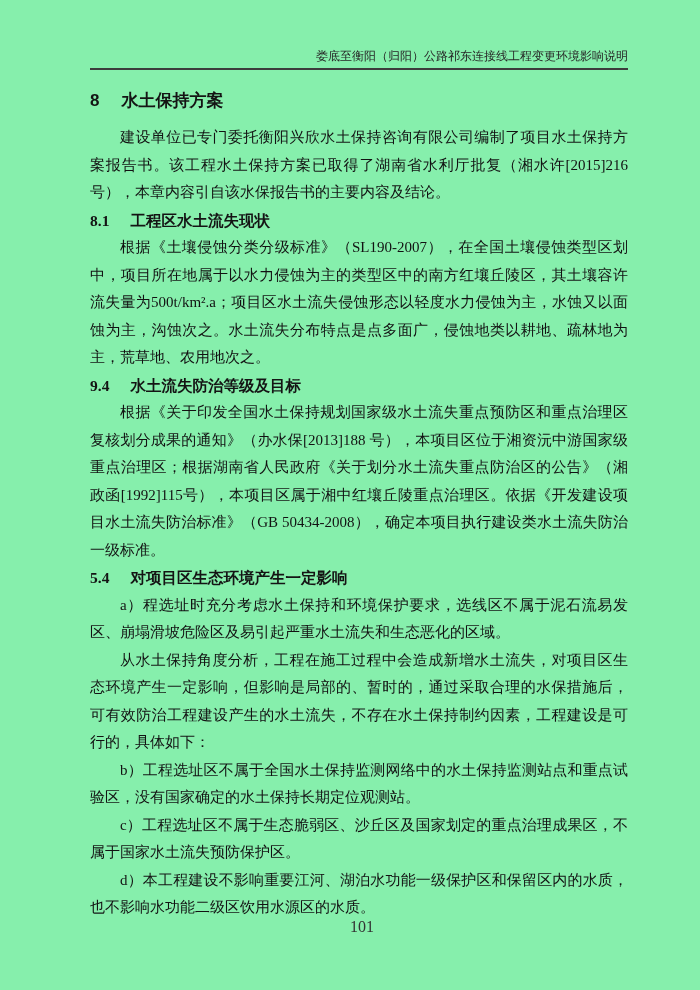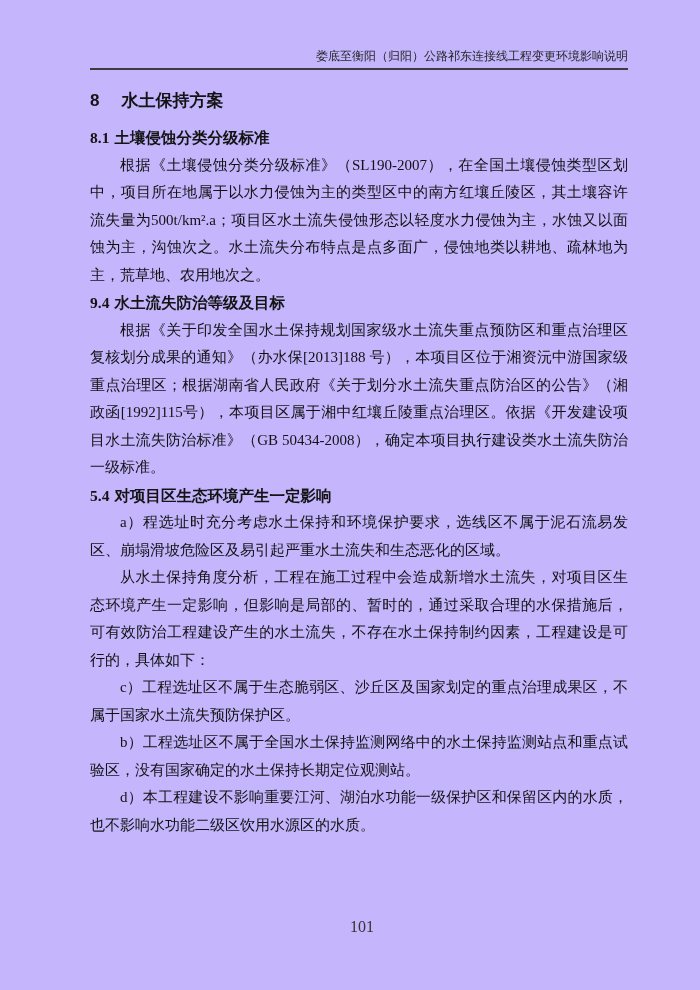--- a/index.html
+++ b/index.html
@@ -4,21 +4,21 @@
 <style>
   html, body {
     margin: 0;
     padding: 0;
     background: #ffffff;
   }
   .page {
     position: relative;
     width: 700px;
     height: 990px;
-    background: #c4b5fd;
+    background: #86efac;
     overflow: hidden;
     font-family: "Liberation Serif", "DejaVu Serif", serif;
     color: #1c1c1c;
   }
   .content {
     position: absolute;
     left: 90px;
     top: 48px;
     width: 538px;
   }
@@ -45,21 +45,21 @@
   h2.section {
     margin: 0;
     font-family: "Liberation Sans", "DejaVu Sans", sans-serif;
     font-weight: bold;
     font-size: 15.5px;
     line-height: 27.5px;
     color: #141414;
   }
   h2.section .section-num {
     display: inline-block;
-    margin-right: 5px;
+    margin-right: 21px;
     font-family: "Liberation Serif", "DejaVu Serif", serif;
   }
   p.body {
     margin: 0;
     font-size: 15px;
     line-height: 27.5px;
     text-align: justify;
     text-justify: inter-ideograph;
     text-indent: 2em;
     color: #121212;
@@ -82,36 +82,37 @@
   <div class="content">
 
     <div class="header">
       <span>娄底至衡阳（归阳）公路祁东连接线工程变更环境影响说明</span>
     </div>
 
     <h1 class="chapter">
       <span class="chapter-num">8</span><span>水土保持方案</span>
     </h1>
 
+    <p class="body">建设单位已专门委托衡阳兴欣水土保持咨询有限公司编制了项目水土保持方案报告书。该工程水土保持方案已取得了湖南省水利厅批复（湘水许[2015]216号），本章内容引自该水保报告书的主要内容及结论。</p>
 
     <h2 class="section">
-      <span class="section-num">8.1</span><span>土壤侵蚀分类分级标准</span>
+      <span class="section-num">8.1</span><span>工程区水土流失现状</span>
     </h2>
     <p class="body">根据《土壤侵蚀分类分级标准》（SL190-2007），在全国土壤侵蚀类型区划中，项目所在地属于以水力侵蚀为主的类型区中的南方红壤丘陵区，其土壤容许流失量为500t/km².a；项目区水土流失侵蚀形态以轻度水力侵蚀为主，水蚀又以面蚀为主，沟蚀次之。水土流失分布特点是点多面广，侵蚀地类以耕地、疏林地为主，荒草地、农用地次之。</p>
 
     <h2 class="section">
       <span class="section-num">9.4</span><span>水土流失防治等级及目标</span>
     </h2>
     <p class="body">根据《关于印发全国水土保持规划国家级水土流失重点预防区和重点治理区复核划分成果的通知》（办水保[2013]188 号），本项目区位于湘资沅中游国家级重点治理区；根据湖南省人民政府《关于划分水土流失重点防治区的公告》（湘政函[1992]115号），本项目区属于湘中红壤丘陵重点治理区。依据《开发建设项目水土流失防治标准》（GB 50434-2008），确定本项目执行建设类水土流失防治一级标准。</p>
 
     <h2 class="section">
       <span class="section-num">5.4</span><span>对项目区生态环境产生一定影响</span>
     </h2>
     <p class="body">a）程选址时充分考虑水土保持和环境保护要求，选线区不属于泥石流易发区、崩塌滑坡危险区及易引起严重水土流失和生态恶化的区域。</p>
     <p class="body">从水土保持角度分析，工程在施工过程中会造成新增水土流失，对项目区生态环境产生一定影响，但影响是局部的、暂时的，通过采取合理的水保措施后，可有效防治工程建设产生的水土流失，不存在水土保持制约因素，工程建设是可行的，具体如下：</p>
+    <p class="body">b）工程选址区不属于全国水土保持监测网络中的水土保持监测站点和重点试验区，没有国家确定的水土保持长期定位观测站。</p>
     <p class="body">c）工程选址区不属于生态脆弱区、沙丘区及国家划定的重点治理成果区，不属于国家水土流失预防保护区。</p>
-    <p class="body">b）工程选址区不属于全国水土保持监测网络中的水土保持监测站点和重点试验区，没有国家确定的水土保持长期定位观测站。</p>
     <p class="body">d）本工程建设不影响重要江河、湖泊水功能一级保护区和保留区内的水质，也不影响水功能二级区饮用水源区的水质。</p>
 
   </div>
 
   <div class="page-num">101</div>
 </div>
 
 </body></html>

